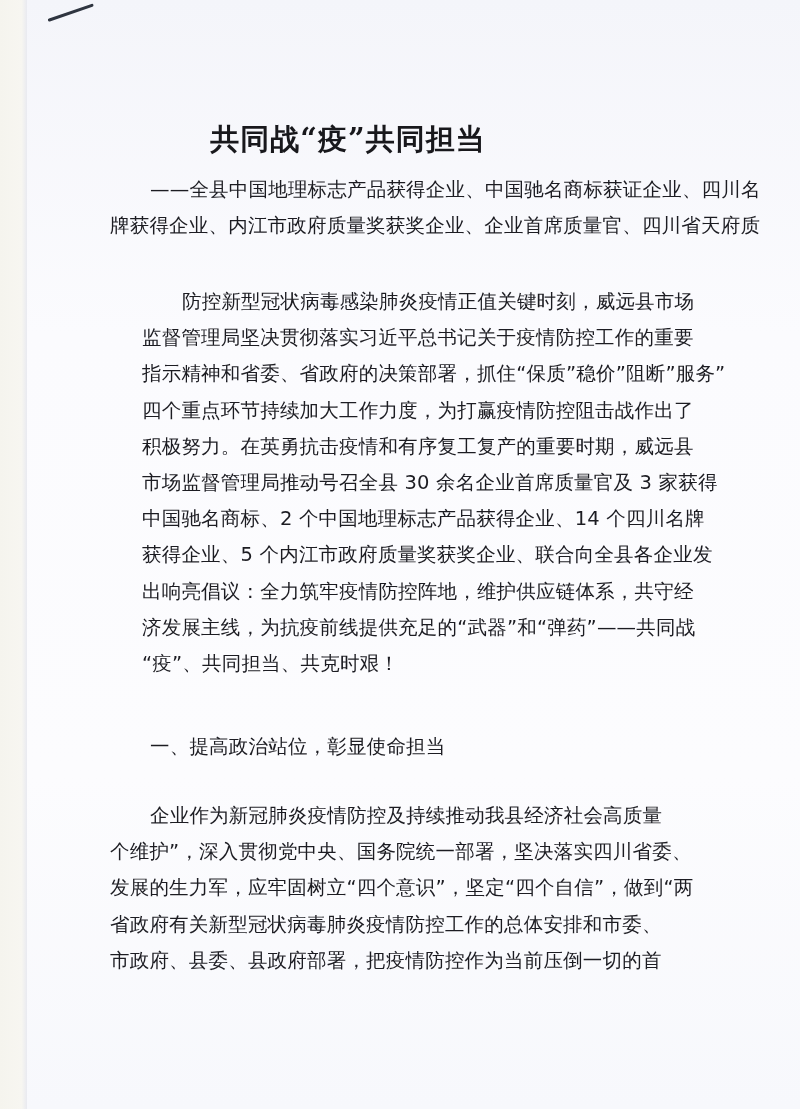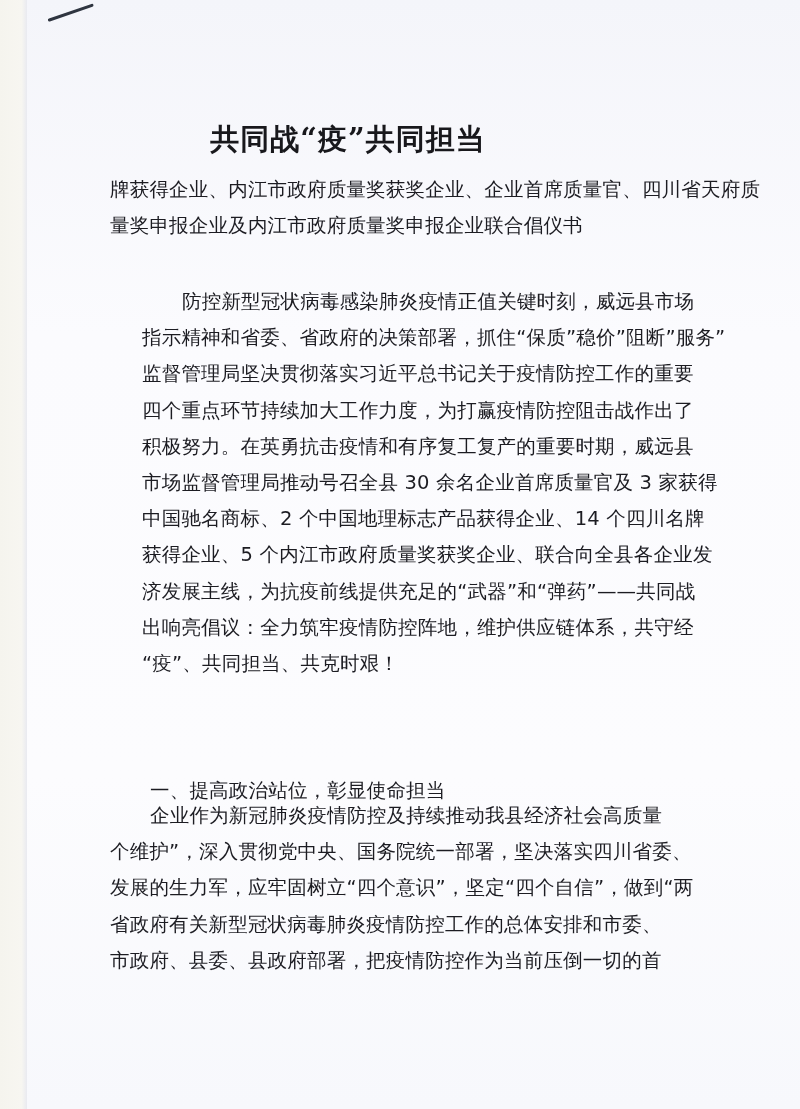--- a/index.html
+++ b/index.html
@@ -32,49 +32,49 @@
     color: #18181c;
   }
   .text-block {
     position: absolute; left: 110px; width: 588px;
     font-size: 19.5px; line-height: 36.2px;
     letter-spacing: 0.2px;
   }
   .line { white-space: nowrap; height: 36.2px; }
   .subtitle { top: 172px; }
   .body1 { top: 284px; margin-left: 32px; }
-  .heading1 { top: 773px; }
+  .heading1 { top: 729px; }
   .body2 { top: 798px; }
   .indent { padding-left: 40px; }
 </style>
 </head>
 <body>
 
 <div class="page-edge"></div>
 <div class="page"></div>
 <div class="pen-mark"></div>
 
 <div class="title">共同战“疫”共同担当</div>
 
 <div class="text-block subtitle">
+  <div class="line indent">——全县中国地理标志产品获得企业、中国驰名商标获证企业、四川名</div>
   <div class="line">牌获得企业、内江市政府质量奖获奖企业、企业首席质量官、四川省天府质</div>
-  <div class="line">量奖申报企业及内江市政府质量奖申报企业联合倡仪书</div>
 </div>
 
 <div class="text-block body1">
   <div class="line indent">防控新型冠状病毒感染肺炎疫情正值关键时刻，威远县市场</div>
+  <div class="line">监督管理局坚决贯彻落实习近平总书记关于疫情防控工作的重要</div>
   <div class="line">指示精神和省委、省政府的决策部署，抓住“保质”稳价”阻断”服务”</div>
-  <div class="line">监督管理局坚决贯彻落实习近平总书记关于疫情防控工作的重要</div>
   <div class="line">四个重点环节持续加大工作力度，为打赢疫情防控阻击战作出了</div>
   <div class="line">积极努力。在英勇抗击疫情和有序复工复产的重要时期，威远县</div>
   <div class="line">市场监督管理局推动号召全县 30 余名企业首席质量官及 3 家获得</div>
   <div class="line">中国驰名商标、2 个中国地理标志产品获得企业、14 个四川名牌</div>
   <div class="line">获得企业、5 个内江市政府质量奖获奖企业、联合向全县各企业发</div>
+  <div class="line">出响亮倡议：全力筑牢疫情防控阵地，维护供应链体系，共守经</div>
   <div class="line">济发展主线，为抗疫前线提供充足的“武器”和“弹药”——共同战</div>
-  <div class="line">出响亮倡议：全力筑牢疫情防控阵地，维护供应链体系，共守经</div>
   <div class="line">“疫”、共同担当、共克时艰！</div>
 </div>
 
 <div class="text-block heading1">
   <div class="line indent">一、提高政治站位，彰显使命担当</div>
 </div>
 
 <div class="text-block body2">
   <div class="line indent">企业作为新冠肺炎疫情防控及持续推动我县经济社会高质量</div>
   <div class="line">个维护”，深入贯彻党中央、国务院统一部署，坚决落实四川省委、</div>

